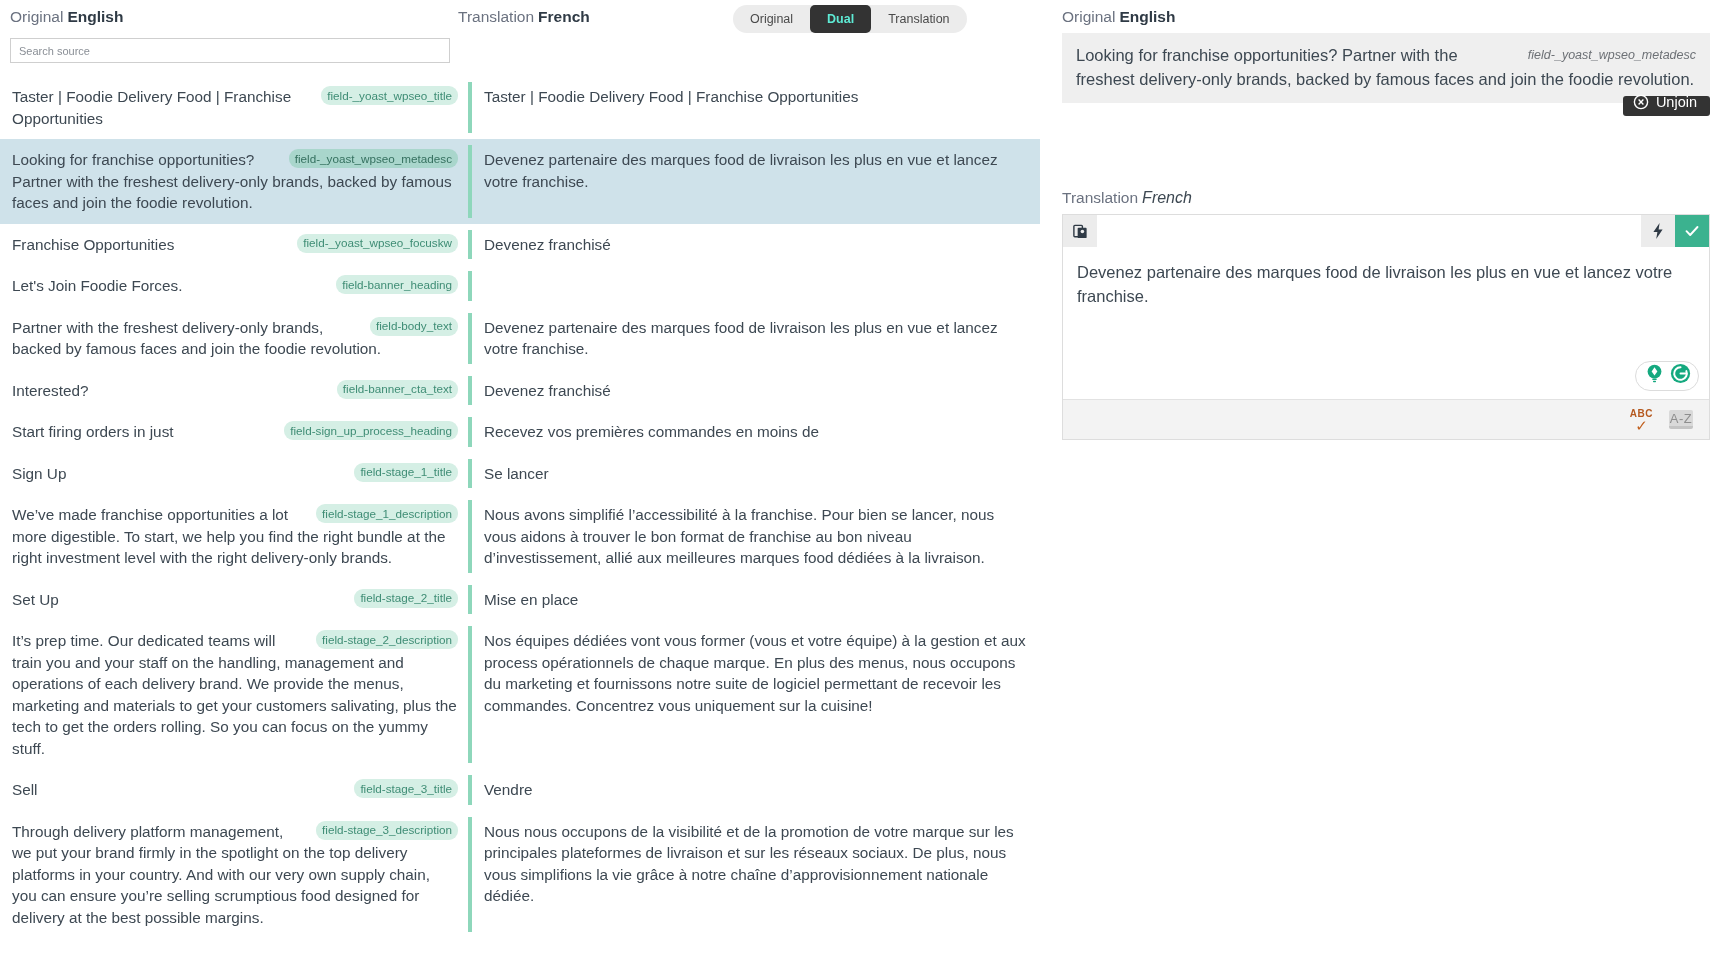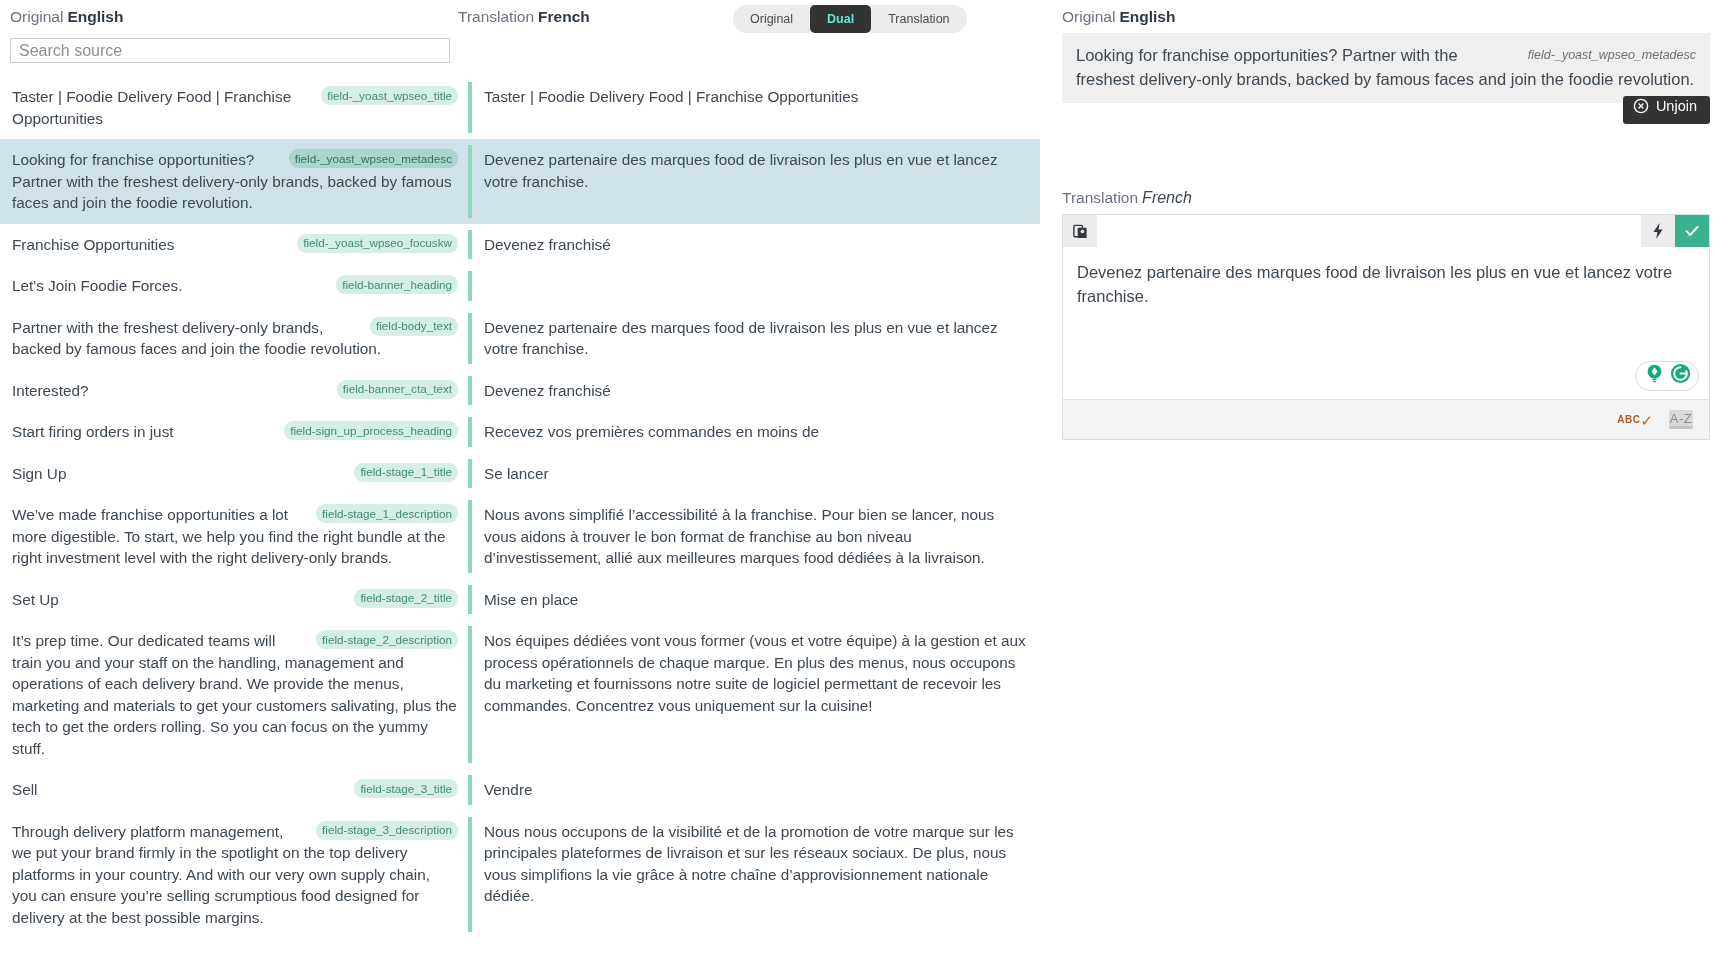--- a/index.html
+++ b/index.html
@@ -53,21 +53,21 @@
     background: #333333; color: #5eead4; font-weight: bold;
     border-radius: 5px;
   }
 
   .search-wrap { position: absolute; left: 10px; top: 38px; width: 440px; }
   .search-input {
     width: 440px; height: 25px;
     border: 1px solid #cfcfcf;
     background: #fff;
     font-family: "Liberation Sans", sans-serif;
-    font-size: 16px; color: #3d4852;
+    font-size: 11px; color: #3d4852;
     padding: 0 8px;
     outline: none;
   }
   .search-input::placeholder { color: #8a8f96; }
 
   
   .seg-list { position: absolute; left: 0; top: 76px; width: 1040px; }
   .seg-row {
     position: relative;
     display: flex;
@@ -143,21 +143,21 @@
     line-height: 24px;
     white-space: nowrap;
   }
 
   .unjoin-btn {
     position: absolute; right: 22px; top: 96px;
     background: #333333;
     color: #ffffff;
     border: none;
     border-radius: 3px;
-    height: 28px;
+    height: 20px;
     padding: 0 13px 8px 10px;
     font-family: "Liberation Sans", sans-serif;
     font-size: 14.5px;
     display: flex; align-items: center; gap: 7px;
     cursor: pointer;
   }
   .unjoin-btn svg { display: block; }
 
   .trans-head {
     position: absolute; left: 22px; top: 189px;
@@ -207,21 +207,21 @@
   }
   .editor-footer {
     height: 40px;
     background: #f3f3f3;
     border-top: 1px solid #e2e2e2;
     display: flex; align-items: center; justify-content: flex-end;
     gap: 16px;
     padding-right: 16px;
   }
   .foot-icon {
-    display: flex; align-items: center;
+    display: flex; flex-direction: column; align-items: center;
     cursor: pointer;
     line-height: 1;
   }
   .abc-lbl { font-size: 10px; color: #b5591f; letter-spacing: 0.5px; font-weight: bold; }
   .abc-check { font-size: 15px; color: #c1601f; line-height: 11px; margin-top: 1px; }
   .dict-book {
     width: 24px; height: 19px;
     background: #d9d9d9;
     border-radius: 2px;
     border-bottom: 3px solid #c4c4c4;

